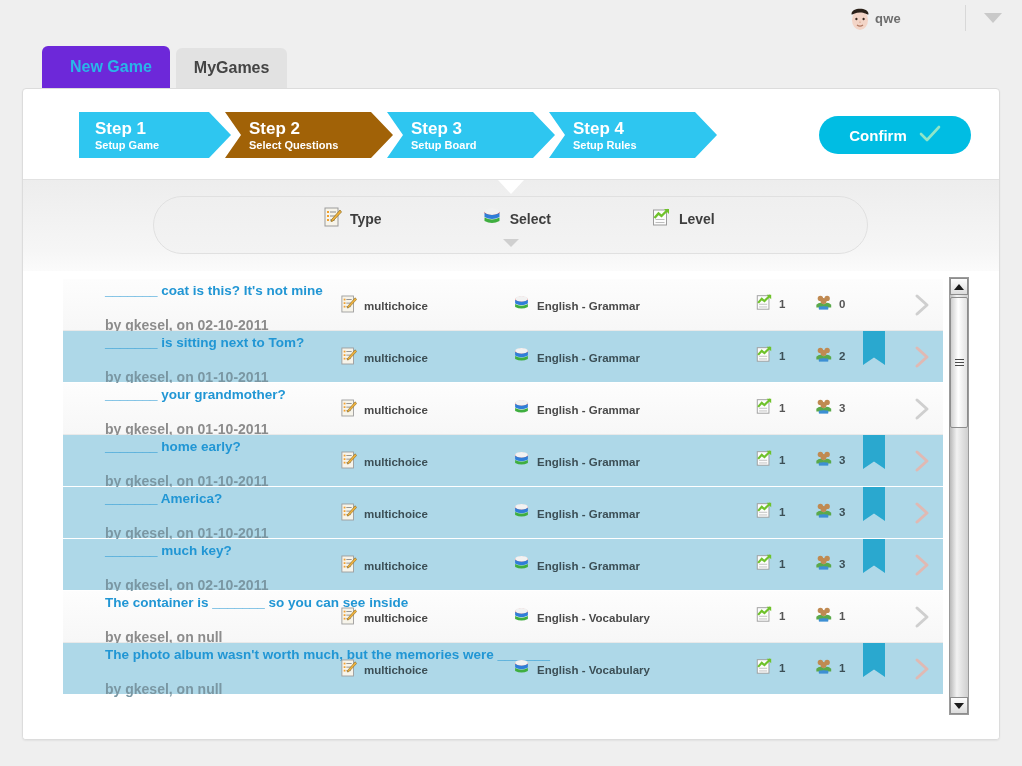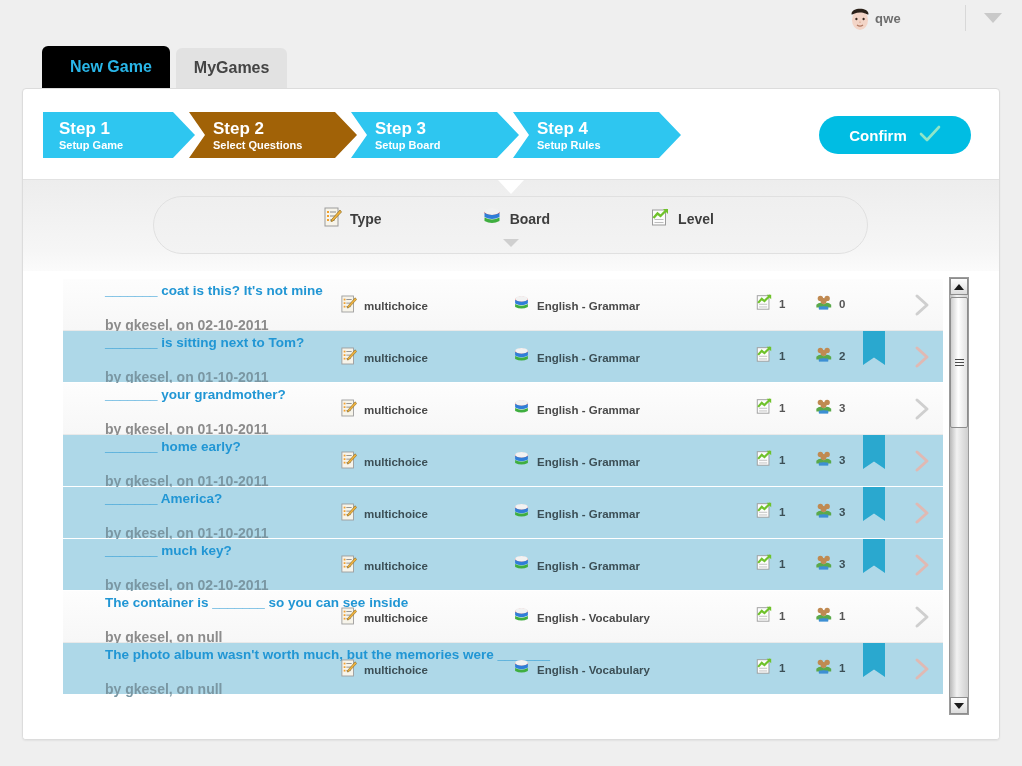--- a/index.html
+++ b/index.html
@@ -33,34 +33,34 @@
 
   
   .tabs{
     position:absolute; left:42px; top:46px; display:flex; align-items:flex-end; z-index:5;
   }
   .tab{
     height:40px; padding:0 18px; display:flex; align-items:center; justify-content:center;
     border-radius:6px 6px 0 0; font-size:16px; font-weight:bold;
     margin-right:6px;
   }
-  .tab.active{ background:#000000; color:#29b6e8; height:42px;padding-left:28px; }
+  .tab.active{ background:#6d28d9; color:#29b6e8; height:42px;padding-left:28px; }
   .tab.inactive{ background:#e2e2e2; color:#444; }
 
   
   .card{
     position:absolute; left:22px; top:88px; width:978px; height:652px;
     background:#ffffff; border:1px solid #dcdcdc; border-radius:4px;
     box-shadow:0 1px 2px rgba(0,0,0,.06);
     overflow:hidden;
   }
 
   
   .steps-row{
-    position:relative; height:90px;
+    position:relative; height:90px;margin-left:36px;
   }
   .steps{
     position:absolute; left:20px; top:23px; display:flex;
   }
   .step{
     position:relative; height:46px; width:152px;
     background:#2ec6f0; color:#fff;
     display:flex; flex-direction:column; justify-content:center;
     padding-left:16px;
     margin-right:12px;
@@ -273,21 +273,21 @@
 
       <div class="filter-item">
         <span>
           <svg width="20" height="20" viewBox="0 0 20 20">
             <ellipse cx="10" cy="5.5" rx="7.5" ry="3.6" fill="#e23a3a"></ellipse>
             <ellipse cx="10" cy="4.6" rx="7.5" ry="3.4" fill="#f2f2f2"></ellipse>
             <path d="M2.5 6 L2.5 10 Q10 14 17.5 10 L17.5 6 Q10 10 2.5 6 Z" fill="#2f7ed8"></path>
             <path d="M2.5 10.5 L2.5 14 Q10 18 17.5 14 L17.5 10.5 Q10 14.5 2.5 10.5 Z" fill="#3fae3f"></path>
           </svg>
         </span>
-        <span class="filter-label">Board</span>
+        <span class="filter-label">Select</span>
       </div>
 
       <div class="filter-item">
         <span>
           <svg width="20" height="20" viewBox="0 0 20 20">
             <rect x="2.5" y="3" width="13" height="15" fill="#fcfcfc" stroke="#9b9b9b"></rect>
             <rect x="4.5" y="12" width="9" height="1" fill="#bdbdbd"></rect>
             <rect x="4.5" y="15" width="9" height="1" fill="#bdbdbd"></rect>
             <path d="M3.5 11 L7.5 6.5 L10.5 9 L17 2.5" stroke="#6fc22b" stroke-width="2.4" fill="none"></path>
             <path d="M13 2 L18 2 L18 7 Z" fill="#6fc22b"></path>

